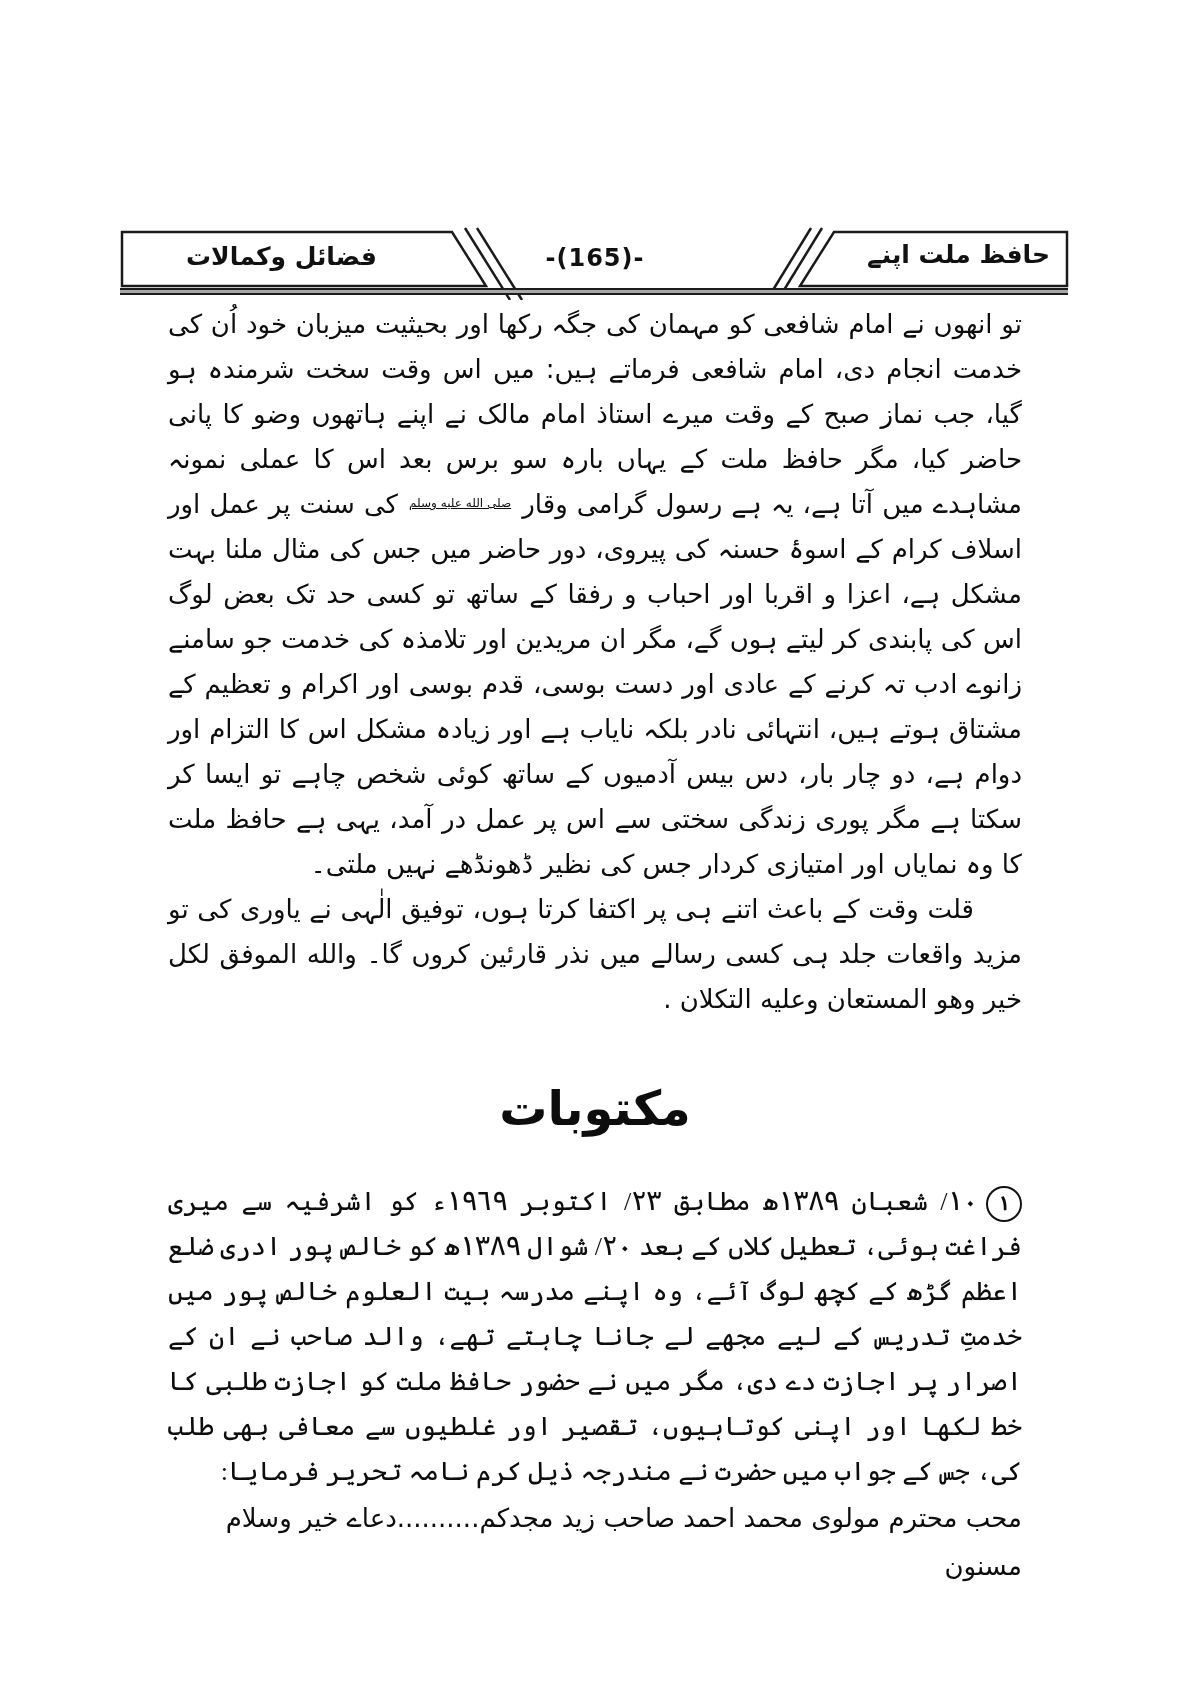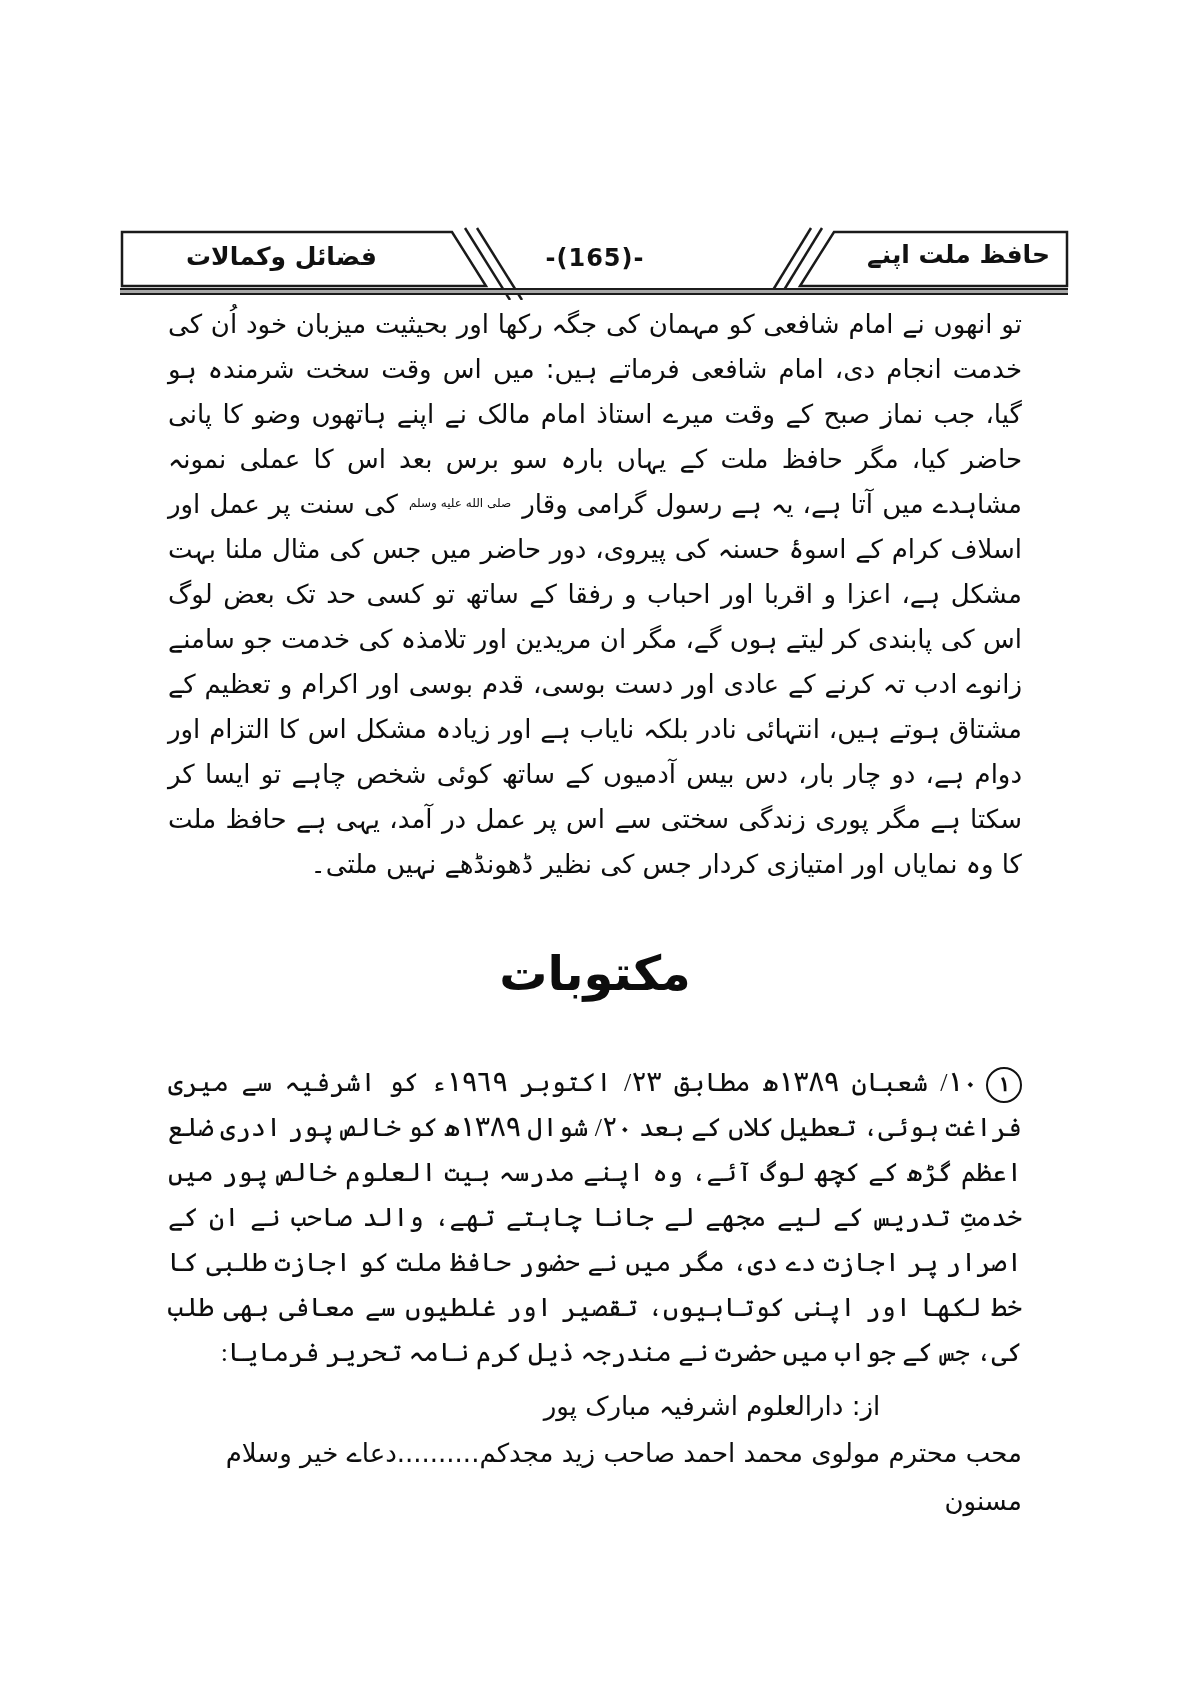--- a/index.html
+++ b/index.html
@@ -24,25 +24,25 @@
     background:#a8a8a8;border-top:2px solid #1c1c1c;border-bottom:2px solid #1c1c1c;
   }
   
   .content{
     position:absolute;top:302px;right:168px;width:854px;
     direction:rtl;text-align:justify;font-size:26px;line-height:45px;color:#0d0d0d;
   }
   .para{margin:0;}
   .indent{text-indent:48px;}
   .p3{margin-top:2px;font-family:Liberation Serif, serif;}
-  .saw{font-size:12px;line-height:1;display:inline-block;transform:translateY(-6px);margin:0 2px;}
+  .saw{font-size:12px;line-height:1;display:inline-block;transform:translateY(-6px);margin:0 2px;text-decoration:underline;}
   .arabic{letter-spacing:0.5px;}
   .heading{
     text-align:center;font-weight:bold;font-size:48px;line-height:1.35;
-    margin:54px 0 54px 0;text-indent:0;
+    margin:54px 0 38px 0;text-indent:0;
   }
   .circle-num{
     display:inline-flex;align-items:center;justify-content:center;
     width:32px;height:32px;border:2px solid #111;border-radius:50%;
     font-size:19px;font-weight:bold;vertical-align:middle;margin-left:8px;text-indent:0;
   }
   .num786{
     text-align:center;font-weight:bold;font-size:27px;margin-top:16px;line-height:40px;
     padding-left:54px;
   }
@@ -75,24 +75,24 @@
     <span class="banner-text banner-text-left">فضائل وکمالات</span>
     <span class="page-number">-(165)-</span>
   </div>
 
   <div class="rule"></div>
 
   <div class="content">
 
     <p class="para"><span>تو انھوں نے امام شافعی کو مہمان کی جگہ رکھا اور بحیثیت میزبان خود اُن کی خدمت انجام دی، امام شافعی فرماتے ہیں: میں اس وقت سخت شرمندہ ہو گیا، جب نماز صبح کے وقت میرے استاذ امام مالک نے اپنے ہاتھوں وضو کا پانی حاضر کیا، مگر حافظ ملت کے یہاں بارہ سو برس بعد اس کا عملی نمونہ مشاہدے میں آتا ہے، یہ ہے رسول گرامی وقار</span> <span class="saw">صلى الله عليه وسلم</span> <span>کی سنت پر عمل اور اسلاف کرام کے اسوۂ حسنہ کی پیروی، دور حاضر میں جس کی مثال ملنا بہت مشکل ہے، اعزا و اقربا اور احباب و رفقا کے ساتھ تو کسی حد تک بعض لوگ اس کی پابندی کر لیتے ہوں گے، مگر ان مریدین اور تلامذہ کی خدمت جو سامنے زانوے ادب تہ کرنے کے عادی اور دست بوسی، قدم بوسی اور اکرام و تعظیم کے مشتاق ہوتے ہیں، انتہائی نادر بلکہ نایاب ہے اور زیادہ مشکل اس کا التزام اور دوام ہے، دو چار بار، دس بیس آدمیوں کے ساتھ کوئی شخص چاہے تو ایسا کر سکتا ہے مگر پوری زندگی سختی سے اس پر عمل در آمد، یہی ہے حافظ ملت کا وہ نمایاں اور امتیازی کردار جس کی نظیر ڈھونڈھے نہیں ملتی۔</span></p>
 
+    <p class="para indent"><span>قلت وقت کے باعث اتنے ہی پر اکتفا کرتا ہوں، توفیق الٰہی نے یاوری کی تو مزید واقعات جلد ہی کسی رسالے میں نذر قارئین کروں گا۔</span> <span class="arabic">والله الموفق لكل خير وهو المستعان وعليه التكلان .</span></p>
 
     <h2 class="heading">مکتوبات</h2>
 
     <p class="para p3"><span class="circle-num">۱</span><span>۱۰/ شعبان ۱۳۸۹ھ مطابق ۲۳/ اکتوبر ۱۹۶۹ء کو اشرفیہ سے میری فراغت ہوئی، تعطیل کلاں کے بعد ۲۰/ شوال ۱۳۸۹ھ کو خالص پور ادری ضلع اعظم گڑھ کے کچھ لوگ آئے، وہ اپنے مدرسہ بیت العلوم خالص پور میں خدمتِ تدریس کے لیے مجھے لے جانا چاہتے تھے، والد صاحب نے ان کے اصرار پر اجازت دے دی، مگر میں نے حضور حافظ ملت کو اجازت طلبی کا خط لکھا اور اپنی کوتاہیوں، تقصیر اور غلطیوں سے معافی بھی طلب کی، جس کے جواب میں حضرت نے مندرجہ ذیل کرم نامہ تحریر فرمایا:</span></p>
 
 
-    <div class="from-line">از: دارالعلوم اشرفیہ مبارک پور</div>
 
     <div class="letter-line">محب محترم مولوی محمد احمد صاحب زید مجدکم..........دعاے خیر وسلام مسنون</div>
 
   </div>
 </div>
 
 </body></html>

